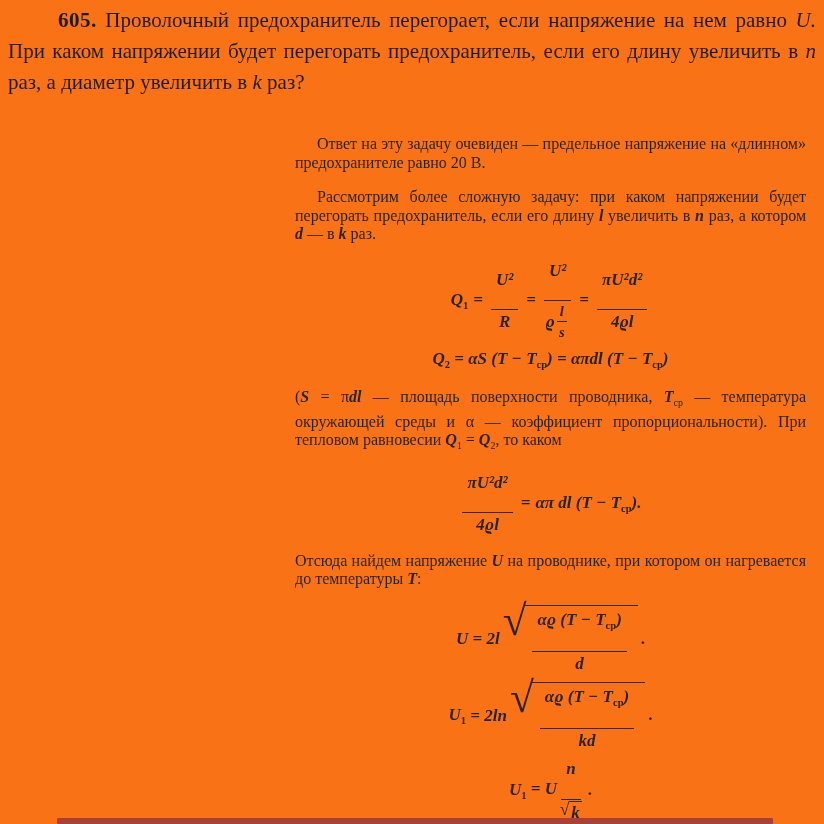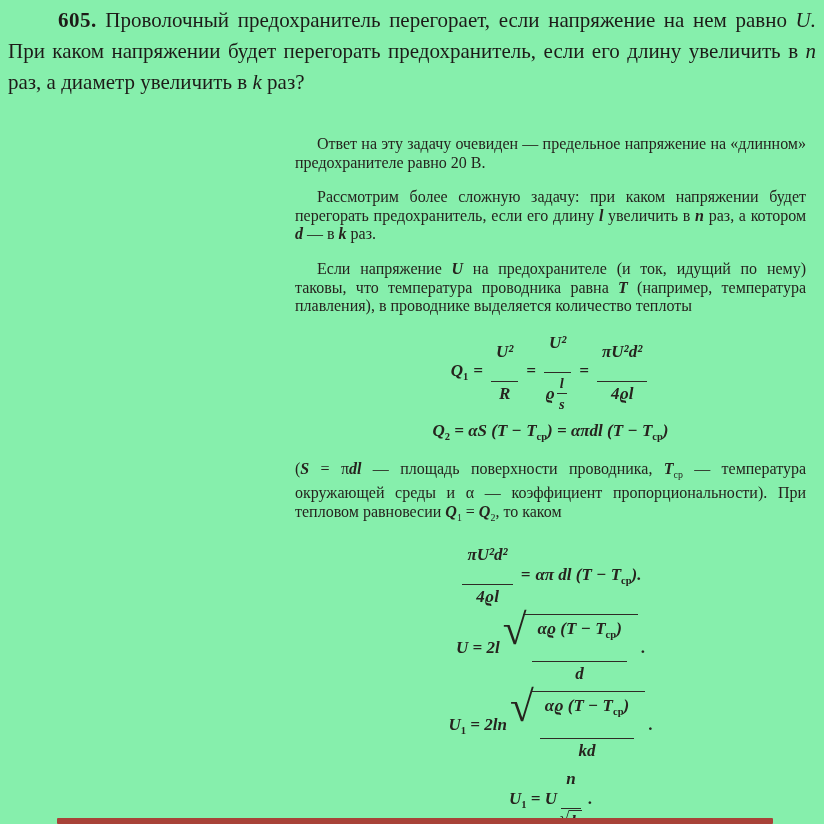--- a/index.html
+++ b/index.html
@@ -43,31 +43,30 @@
   .dot{font-style:normal;margin-left:3px;}
   .f6den{display:inline-flex;align-items:flex-start;}
   .f6den .rsign{font-style:normal;line-height:1;}
   .f6den .ovl{border-top:1.3px solid #2e2b26;padding:0 2px;}
   
   .bottom-bar{position:absolute;left:57px;top:818px;width:716px;height:6px;border-radius:1px;}
 </style>
 </head>
 <body>
 
-<div class="page" style="background: #86efac;">
+<div class="page" style="background: #f97316;">
 
   <p class="problem"><b>605.</b><span> Проволочный предохранитель перегорает, если напряжение на нем равно </span><i>U.</i><span> При каком напряжении будет перегорать предохранитель, если его длину увеличить в </span><i>n</i><span> раз, а диаметр увеличить в </span><i>k</i><span> раз?</span></p>
 
   <div class="solution">
 
     <p class="par ind"><span>Ответ на эту задачу очевиден — предельное напряжение на «длинном» предохранителе равно 20 В.</span></p>
 
     <p class="par ind"><span>Рассмотрим более сложную задачу: при каком напряжении будет перегорать предохранитель, если его длину </span><i>l</i><span> увеличить в </span><i>n</i><span> раз, а котором </span><i>d</i><span> — в </span><i>k</i><span> раз.</span></p>
 
-    <p class="par ind"><span>Если напряжение </span><i>U</i><span> на предохранителе (и ток, идущий по нему) таковы, что температура проводника равна </span><i>T</i><span> (например, температура плавления), в проводнике выделяется количество теплоты</span></p>
 
     <div class="formula"><span><span>Q</span><sub>1</sub></span><span class="eq">=</span><span class="frac">
           <span class="num">U²</span>
           <span class="den">R</span>
         </span><span class="eq">=</span><span class="frac">
           <span class="num">U²</span>
           <span class="den denrow">
             <span>ϱ</span>
             <span class="frac small">
               <span class="num">l</span>
@@ -82,20 +81,21 @@
 
     <div class="formula"><span><span>Q</span><sub>2</sub></span><span> = αS (T − T</span><sub>ср</sub><span>) = απdl (T − T</span><sub>ср</sub><span>)</span></div>
 
     <p class="par"><span>(</span><i>S</i><span> = π</span><i>dl</i><span> — площадь поверхности проводника, </span><i>T</i><sub>ср</sub><span> — температура окружающей среды и α — коэффициент пропорциональности). При тепловом равновесии </span><i>Q</i><sub>1</sub><span> = </span><i>Q</i><sub>2</sub><span>, то каком</span></p>
 
     <div class="formula"><span class="frac">
           <span class="num">πU²d²</span>
           <span class="den">4ϱl</span>
         </span><span class="eq">=</span><span>απ dl (T − T</span><sub>ср</sub><span>).</span></div>
 
+    <p class="par"><span>Отсюда найдем напряжение </span><i>U</i><span> на проводнике, при котором он нагревается до температуры </span><i>T</i><span>:</span></p>
 
     <div class="formula"><span>U = 2l</span><span class="sqrt">
           <span class="sign">√</span>
           <span class="body"><span class="frac">
               <span class="num"><span>αϱ (T − T</span><sub>ср</sub><span>)</span></span>
               <span class="den">d</span>
             </span></span>
         </span><span class="dot">.</span></div>
 
 

